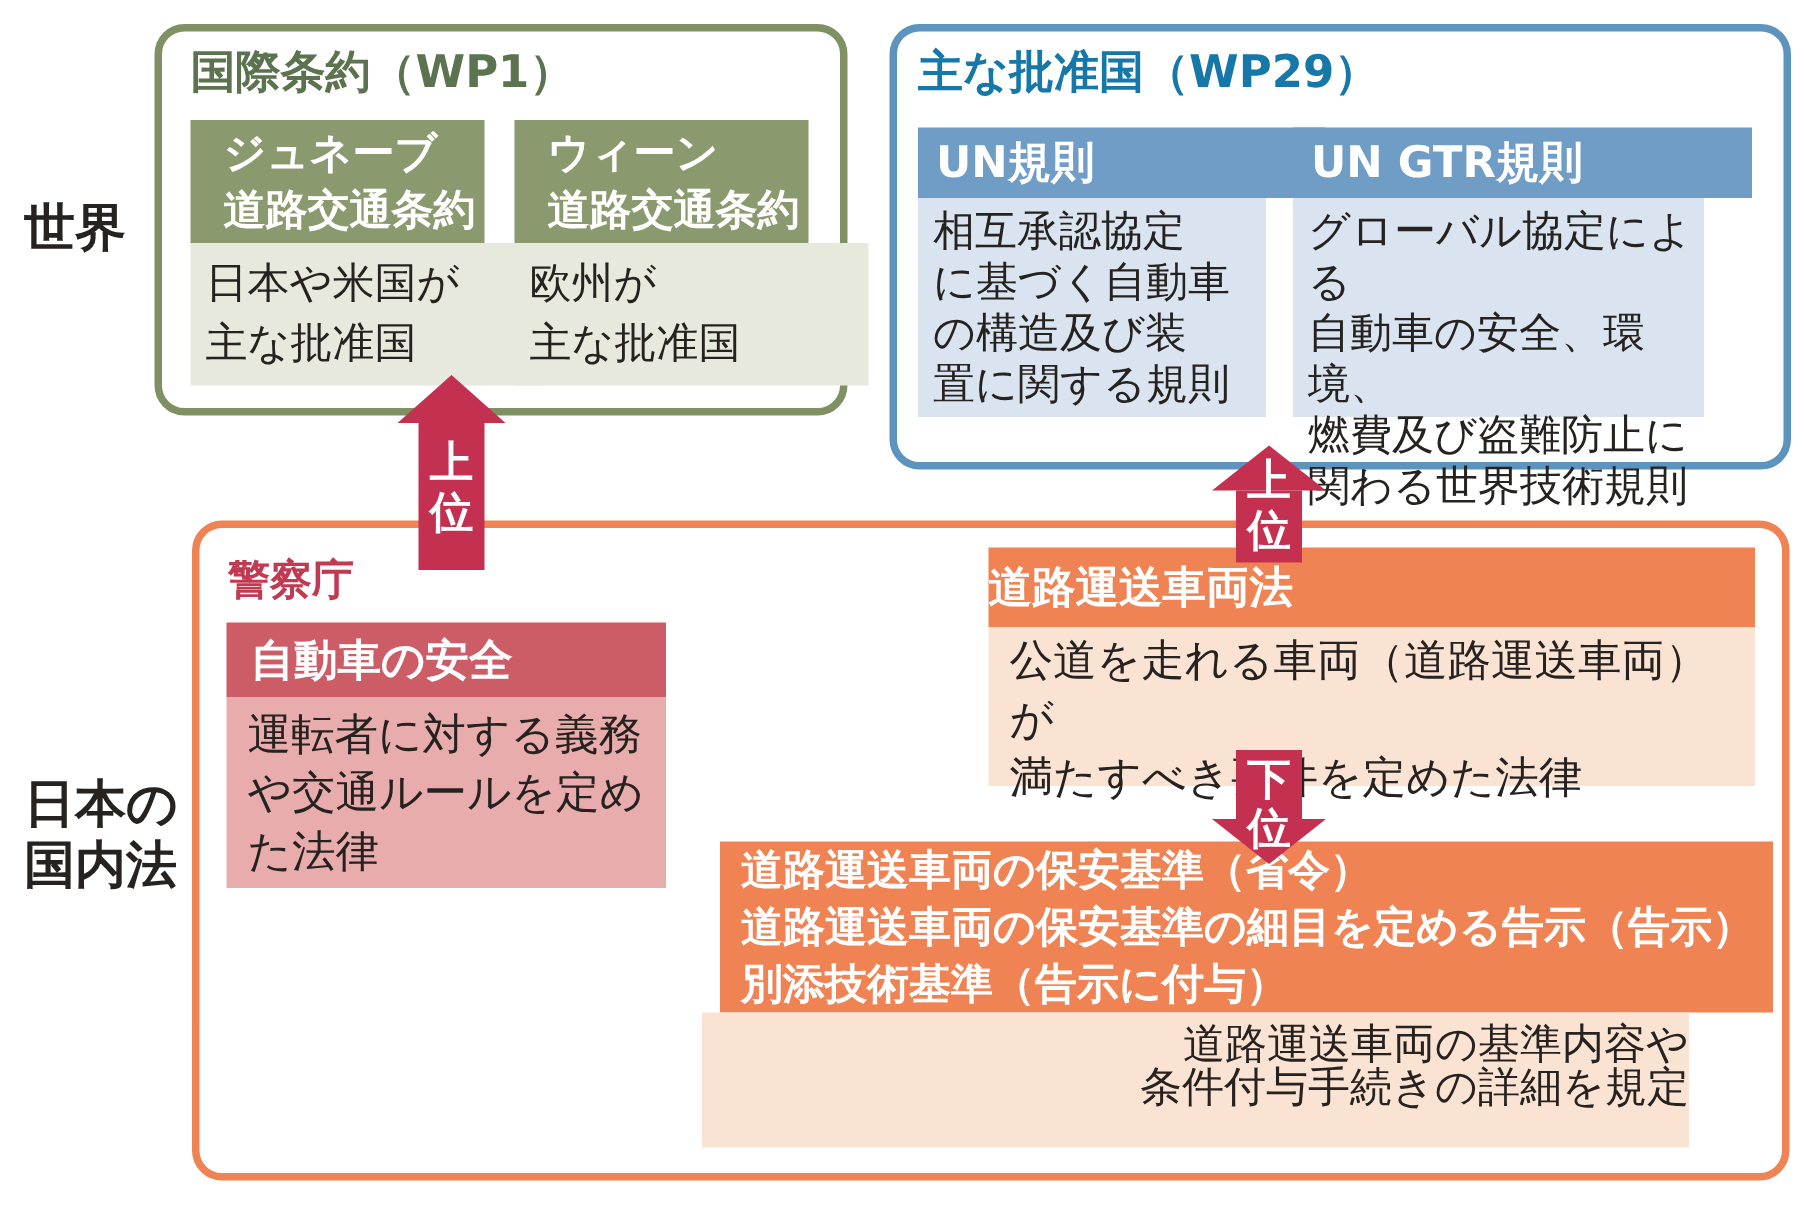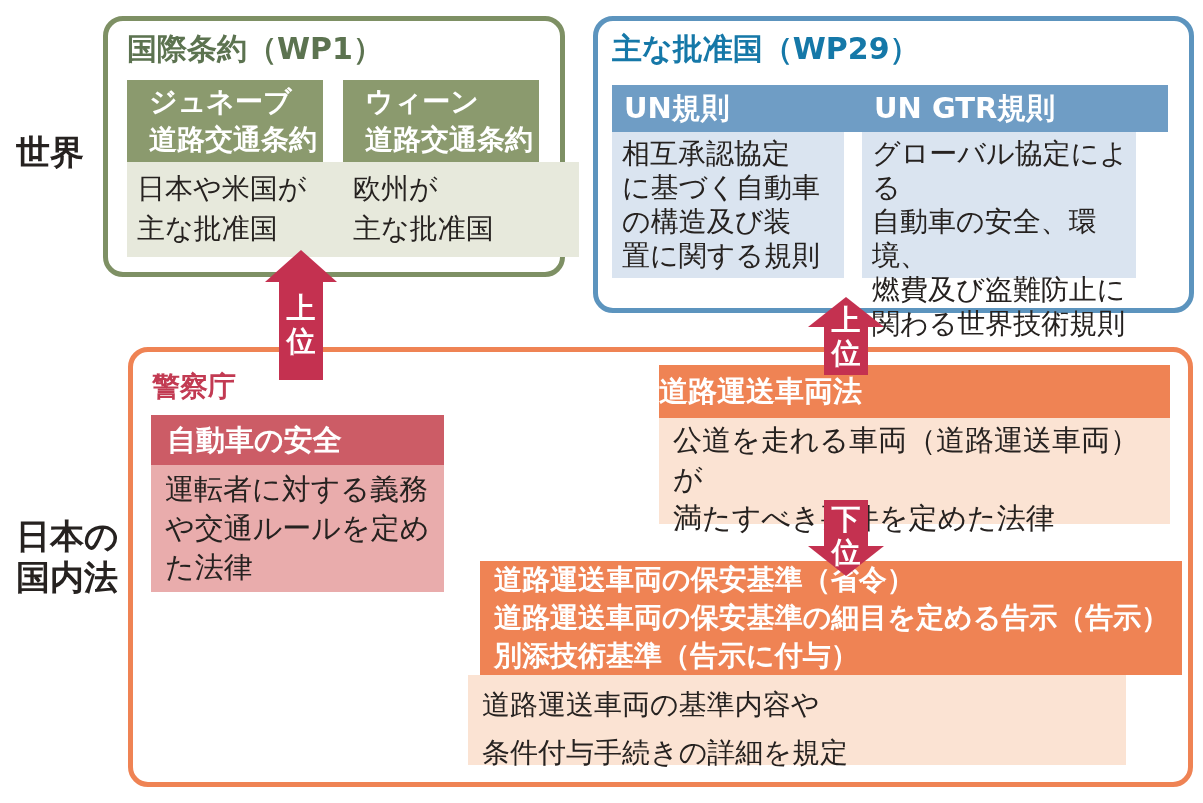--- a/index.html
+++ b/index.html
@@ -37,21 +37,21 @@
   #npa-label  { left:152px; top:370px; color:var(--npa-text,#C23A52); }
   #mlit-label { left:483px; top:372px; color:var(--mlit-text,#EE7C4C); }
 
   #rta-hdr { left:151px; top:415px; width:293px; height:50px; background:var(--rta-header-bg,#CC5C66); font-size:29px; line-height:50px; padding-left:16px; }
   #rta-bdy { left:151px; top:465px; width:293px; height:127px; background:var(--rta-body-bg,#E9ACAC); font-size:29px; line-height:39px; padding:5px 0 0 14px; }
 
   #va-hdr { left:659px; top:365px; width:511px; height:53px; background:var(--orange-header-bg,#EF8354); font-size:29px; line-height:53px; }
   #va-bdy { left:659px; top:418px; width:511px; height:106px; background:var(--orange-body-bg,#FBE3D3); font-size:29px; line-height:39px; padding:3px 10px 0 14px; }
 
   #ss-hdr { left:468px; top:561px; width:702px; height:114px; background:var(--orange-header-bg,#EF8354); font-size:28px; line-height:38px; padding:0 0 0 14px;margin-left:12px; }
-  #ss-bdy { left:468px; top:675px; width:658px; height:90px;  background:var(--orange-body-bg,#FBE3D3); font-size:28px; line-height:48px; padding:6px 0 0 14px; }
+  #ss-bdy { left:468px; top:675px; width:658px; height:90px;  background:var(--orange-body-bg,#FBE3D3); font-size:28px; line-height:29px; padding:6px 0 0 14px;text-align:right; }
 
   
   .side-label { position:absolute; z-index:2; font-size:34px; font-weight:bold; line-height:41px; white-space:pre-line; color:var(--text,#262220); }
   #world-label { left:16px; top:132px; }
   #domestic-label { left:16px; top:516px; }
 
   
   .arrow { position:absolute; z-index:6; }
   .tri { width:0; height:0; margin:0 auto; border-left:0 solid transparent; border-right:0 solid transparent; }
   .tri.up   { border-bottom-style:solid; border-bottom-color:var(--arrow,#C43150); }

